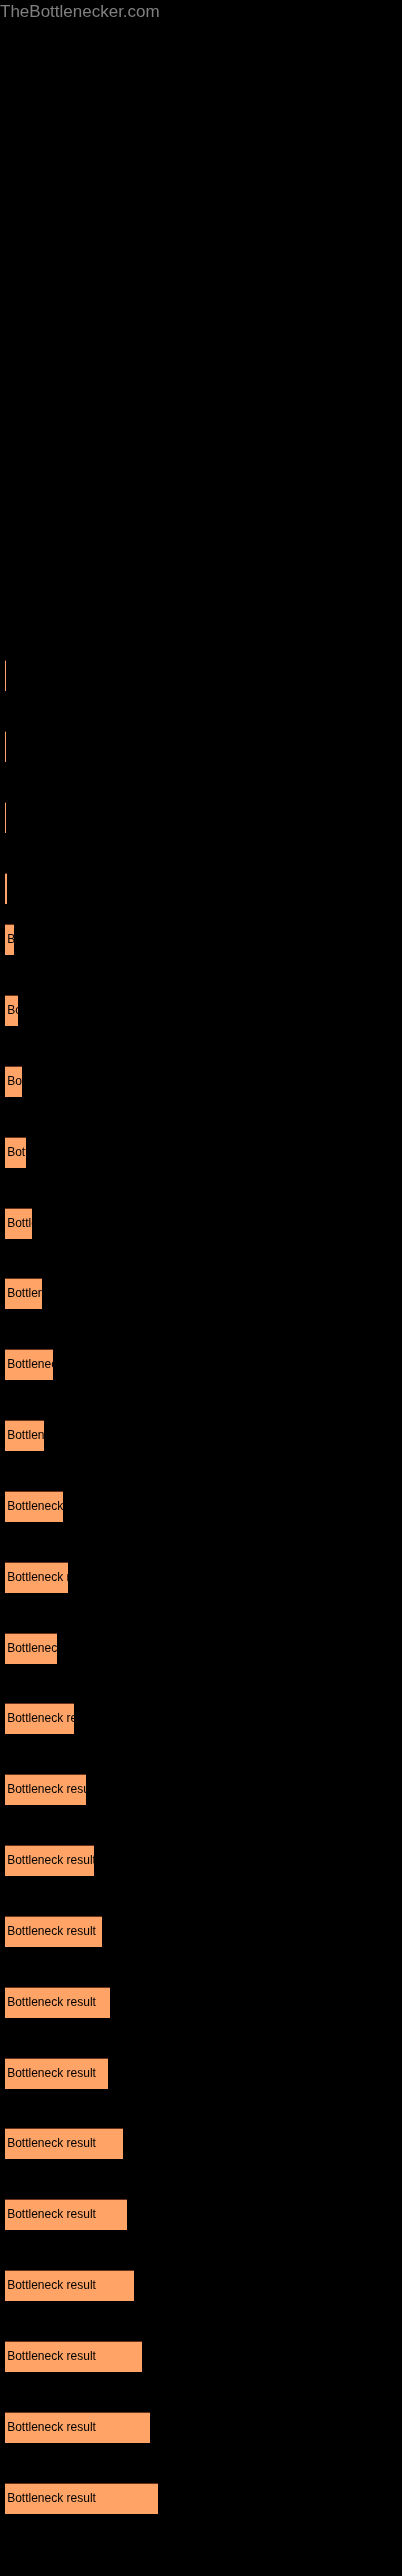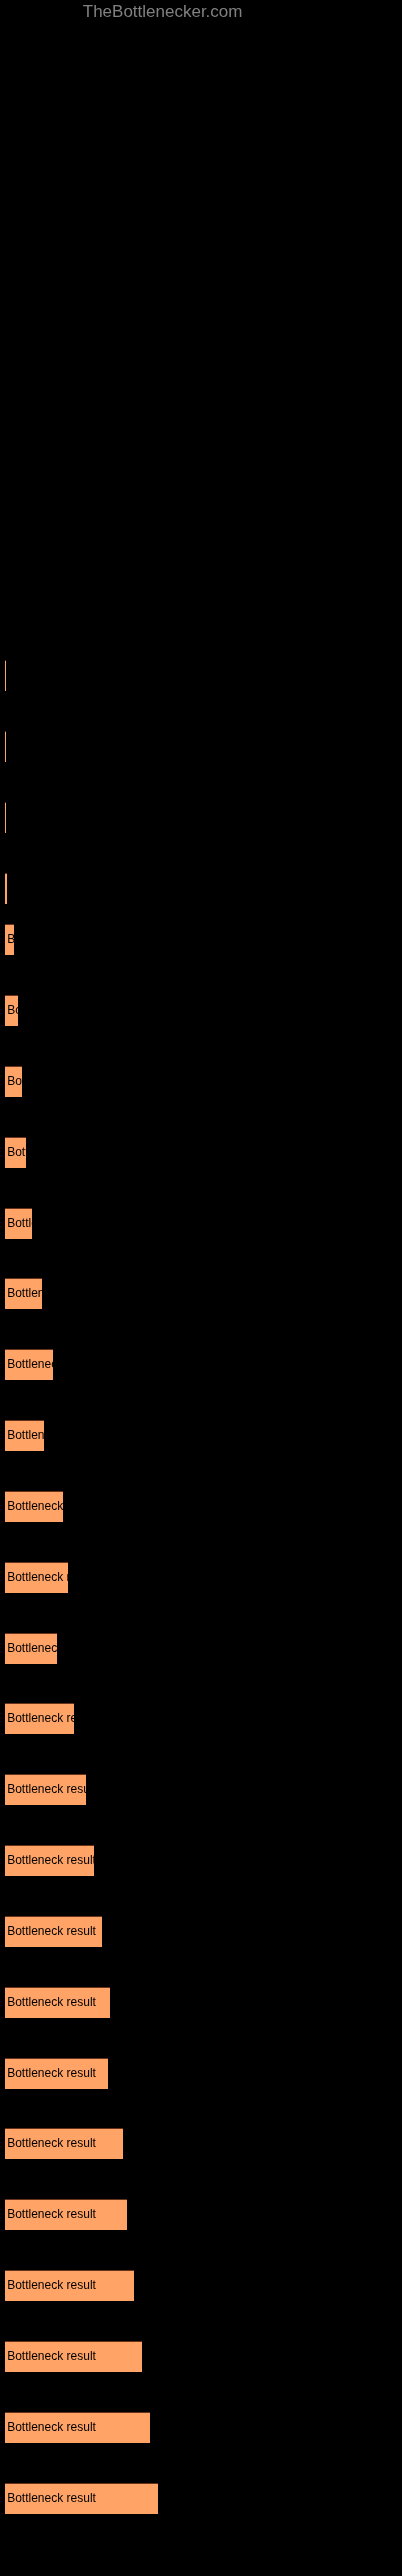--- a/index.html
+++ b/index.html
@@ -13,21 +13,21 @@
     position: relative;
     overflow: hidden;
     font-family: "Liberation Sans", sans-serif;
   }
   #site-header {
     position: absolute;
     top: 0;
     left: 0;
     width: 330px;
     height: 29px;
-    text-align: center;
+    text-align: left;
     padding-right: 4.8px;
     box-sizing: border-box;
   }
   #site-title {
     display: inline-block;
     color: #808080;
     font-size: 17px;
     line-height: 24px;
     font-family: "Liberation Sans", sans-serif;
     letter-spacing: 0px;

